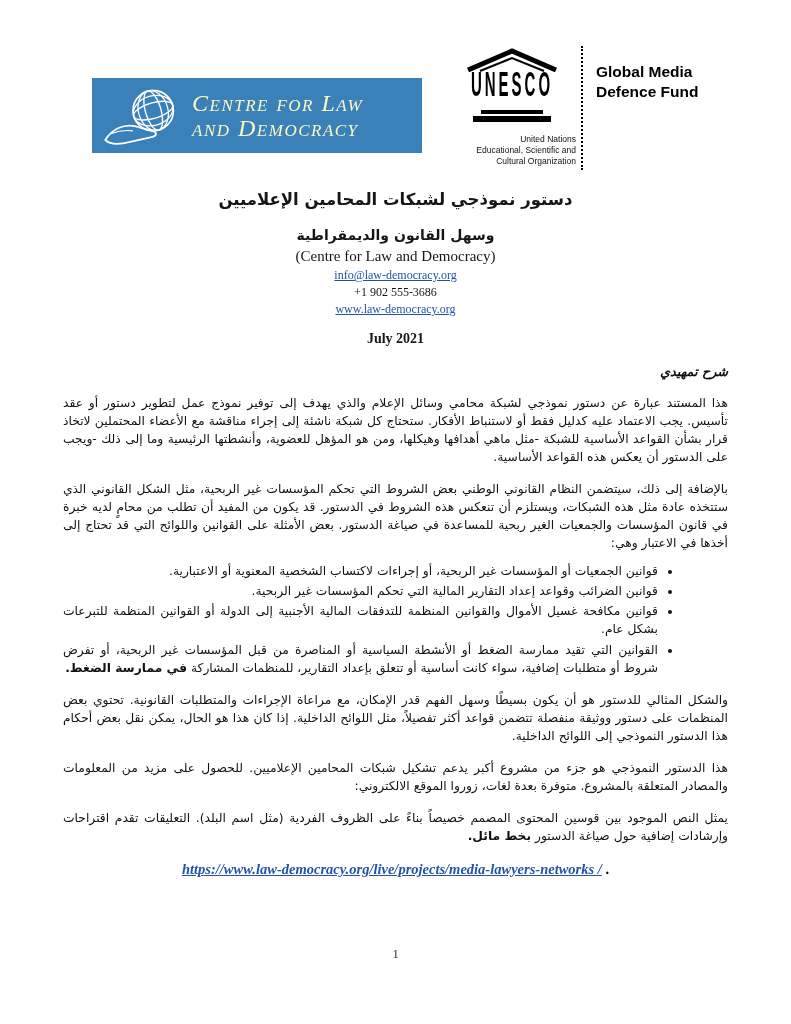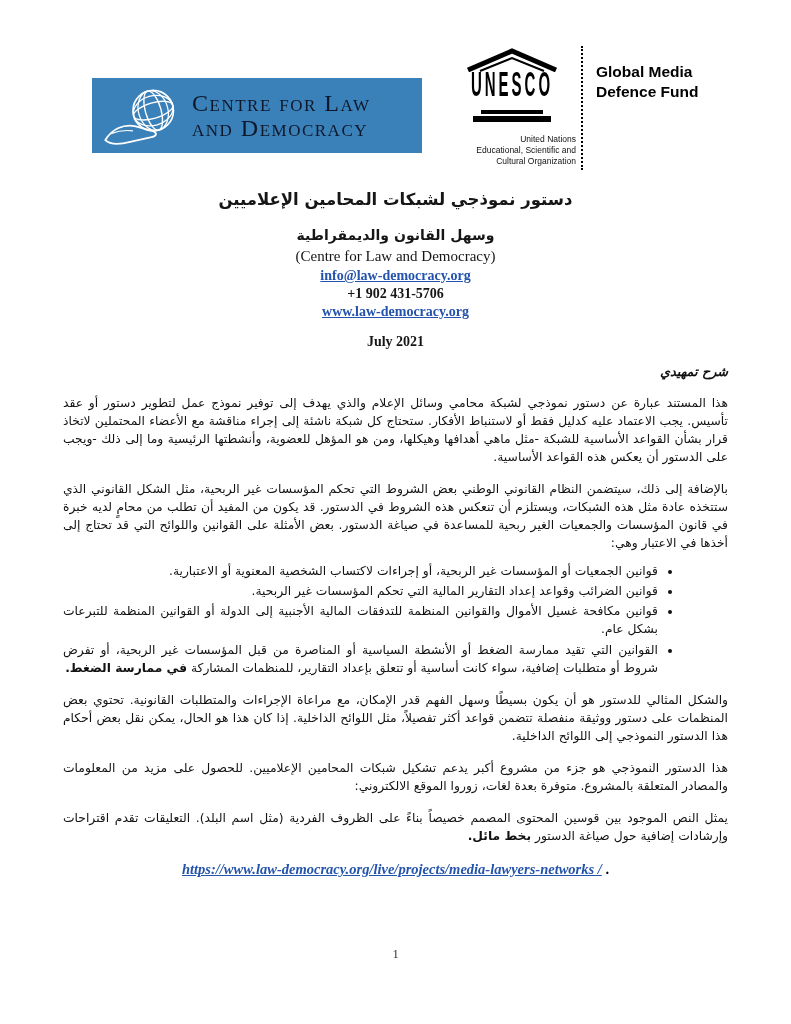--- a/index.html
+++ b/index.html
@@ -11,22 +11,22 @@
   }
   .page { position:relative; width:791px; height:1024px; overflow:hidden; background:#fff; }
 
   
   .cld-logo {
     position:absolute; left:92px; top:78px; width:330px; height:75px;
     background:var(--logo-blue); display:flex; align-items:center; overflow:hidden;
   }
   .cld-icon { width:92px; height:66px; flex:0 0 auto; margin:4px 2px 0 6px; }
   .cld-text {
-    color:#0f172a; font-family:"Liberation Serif", serif; font-variant:small-caps;
-    font-size:24px; line-height:1.02; letter-spacing:1.5px; white-space:nowrap;
+    color:#fef9c3; font-family:"Liberation Serif", serif; font-variant:small-caps;
+    font-size:24px; line-height:1.02; letter-spacing:1.5px; white-space:nowrap;font-style:italic;
   }
   .unesco { position:absolute; left:448px; top:48px; width:128px; text-align:center; }
   .unesco-roof { display:block; margin:0 auto; }
   .unesco-letters {
     font-family:"Liberation Sans", sans-serif; font-weight:bold; font-size:15px;
     letter-spacing:3px; color:#000; height:38px; transform:scale(1,2.35);
     transform-origin:50% 12%; line-height:1;
   }
   .unesco-bar1 { width:62px; height:4px; background:#000; margin:0 auto 2px; }
   .unesco-bar2 { width:78px; height:6px; background:#000; margin:0 auto; }
@@ -38,21 +38,21 @@
   .gmdf {
     position:absolute; left:596px; top:62px; color:#000;
     font-family:"Liberation Sans", sans-serif; font-weight:bold; font-size:15.5px; line-height:1.3;
   }
 
   
   .title-block { position:absolute; top:190px; left:63px; width:665px; text-align:center; }
   .title-ar { font-family:"DejaVu Sans", sans-serif; font-weight:bold; font-size:16.5px; margin:0 0 18px; }
   .org-ar   { font-family:"DejaVu Sans", sans-serif; font-weight:bold; font-size:14px; margin:0 0 5px; }
   .org-en   { font-weight:normal; font-size:15px; margin:0 0 3px; }
-  .contact-line { font-weight:bold; font-size:14px; margin:0 0 2px; }
+  .contact-line { font-weight:normal; font-size:12px; margin:0 0 2px; }
   .link-blue { color:var(--link-color); text-decoration:underline; }
   .date-line { font-weight:bold; font-size:14px; margin:14px 0 0; }
 
   
   .body-block {
     position:absolute; top:363px; left:63px; width:665px;
     direction:rtl; text-align:justify;
     font-family:"DejaVu Sans", sans-serif; font-size:12.3px; line-height:1.47; color:#121212;
   }
   .section-heading { font-weight:bold; font-style:italic; font-size:12.8px; text-align:right; margin:0 0 12px; }
@@ -115,21 +115,21 @@
   <div class="gmdf">
     <div>Global Media</div>
     <div>Defence Fund</div>
   </div>
 
   <div class="title-block">
     <div class="title-ar" dir="rtl">دستور نموذجي لشبكات المحامين الإعلاميين</div>
     <div class="org-ar" dir="rtl">وسهل القانون والديمقراطية</div>
     <div class="org-en">(Centre for Law and Democracy)</div>
     <div class="contact-line"><a class="link-blue" href="#">info@law-democracy.org</a></div>
-    <div class="contact-line">+1 902 431-5706</div>
+    <div class="contact-line">+1 902 555-3686</div>
     <div class="contact-line"><a class="link-blue" href="#">www.law-democracy.org</a></div>
     <div class="date-line">July 2021</div>
   </div>
 
   <div class="body-block">
     <div class="section-heading">شرح تمهيدي</div>
 
     <p>هذا المستند عبارة عن دستور نموذجي لشبكة محامي وسائل الإعلام والذي يهدف إلى توفير نموذج عمل لتطوير دستور أو عقد تأسيس. يجب الاعتماد عليه كدليل فقط أو لاستنباط الأفكار. ستحتاج كل شبكة ناشئة إلى إجراء مناقشة مع الأعضاء المحتملين لاتخاذ قرار بشأن القواعد الأساسية للشبكة -مثل ماهي أهدافها وهيكلها، ومن هو المؤهل للعضوية، وأنشطتها الرئيسية وما إلى ذلك -ويجب على الدستور أن يعكس هذه القواعد الأساسية.</p>
 
     <p>بالإضافة إلى ذلك، سيتضمن النظام القانوني الوطني بعض الشروط التي تحكم المؤسسات غير الربحية، مثل الشكل القانوني الذي ستتخذه عادة مثل هذه الشبكات، ويستلزم أن تنعكس هذه الشروط في الدستور. قد يكون من المفيد أن تطلب من محامٍ لديه خبرة في قانون المؤسسات والجمعيات الغير ربحية للمساعدة في صياغة الدستور. بعض الأمثلة على القوانين واللوائح التي قد تحتاج إلى أخذها في الاعتبار وهي:</p>

